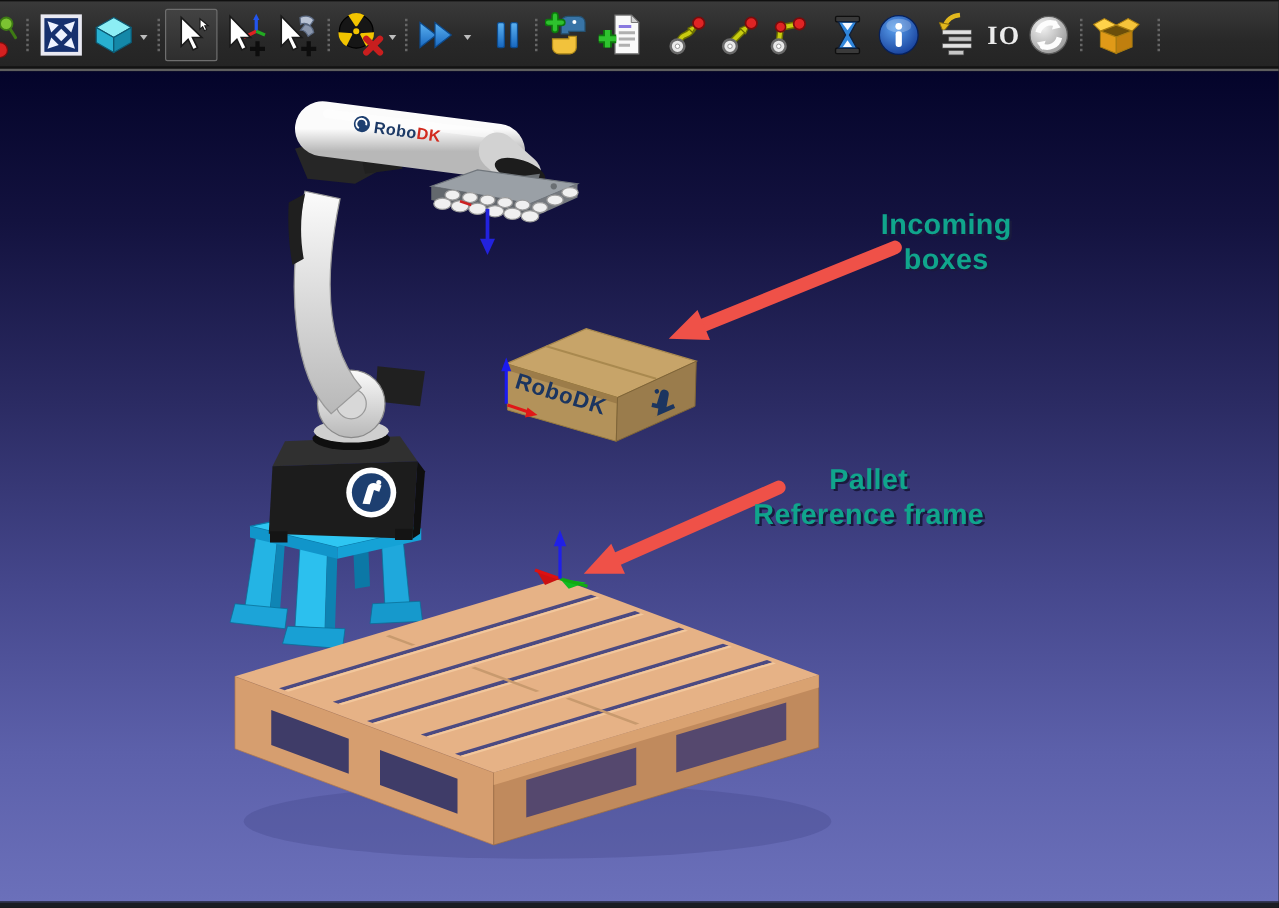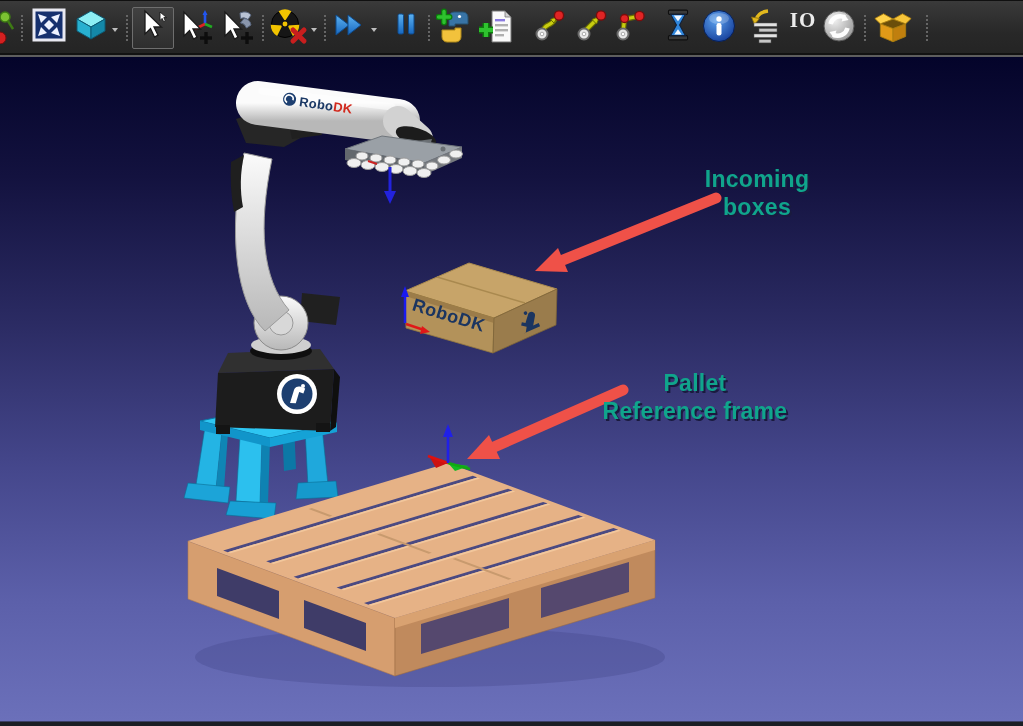--- a/index.html
+++ b/index.html
@@ -2,21 +2,21 @@
 <html><head>
 <meta charset="utf-8">
 <style>
   html,body{margin:0;padding:0;background:#1a1a1a;}
   #app{position:relative;width:1023px;height:726px;overflow:hidden;font-family:"Liberation Sans","DejaVu Sans",sans-serif;}
   
   #toolbar{position:absolute;left:0;top:0;width:1023px;height:53px;
     background:linear-gradient(#3a3a3a,#282828 60%,#242424);border-top:1px solid #101010;}
   #toolbar-edge{position:absolute;left:0;top:53px;width:1023px;height:2px;background:#121212;}
   #toolbar-line{position:absolute;left:0;top:55px;width:1023px;height:2px;background:#5e5e5e;}
-  .tbtn{position:absolute;top:7px;width:38px;height:40px;display:flex;align-items:flex-start;justify-content:center;box-sizing:border-box;}
+  .tbtn{position:absolute;top:7px;width:38px;height:40px;display:flex;align-items:center;justify-content:center;box-sizing:border-box;}
   .tbtn.active{border:1px solid #6e6e6e;border-radius:2px;background:linear-gradient(#424242,#2e2e2e);}
   .caret{position:absolute;top:24px;width:10px;height:10px;display:flex;align-items:center;justify-content:center;}
   .sep{position:absolute;top:14px;width:0;height:26px;border-left:2px dotted #666;}
   #io-btn{font-family:"Liberation Serif","DejaVu Serif",serif;font-weight:bold;font-size:21px;color:#ececec;letter-spacing:1px;}
   
   #viewport{position:absolute;left:0;top:57px;width:1023px;height:664px;
     background:linear-gradient(180deg,#04042a 0%,#13123f 18%,#2b2b63 40%,#45478c 62%,#5c60aa 82%,#6b70ba 100%);}
   #scene{position:absolute;left:0;top:0;}
   #bottom-strip{position:absolute;left:0;top:721px;width:1023px;height:5px;background:#1b1e24;border-top:1px solid #3c3f66;}
   svg text{font-family:"Liberation Sans","DejaVu Sans",sans-serif;}

